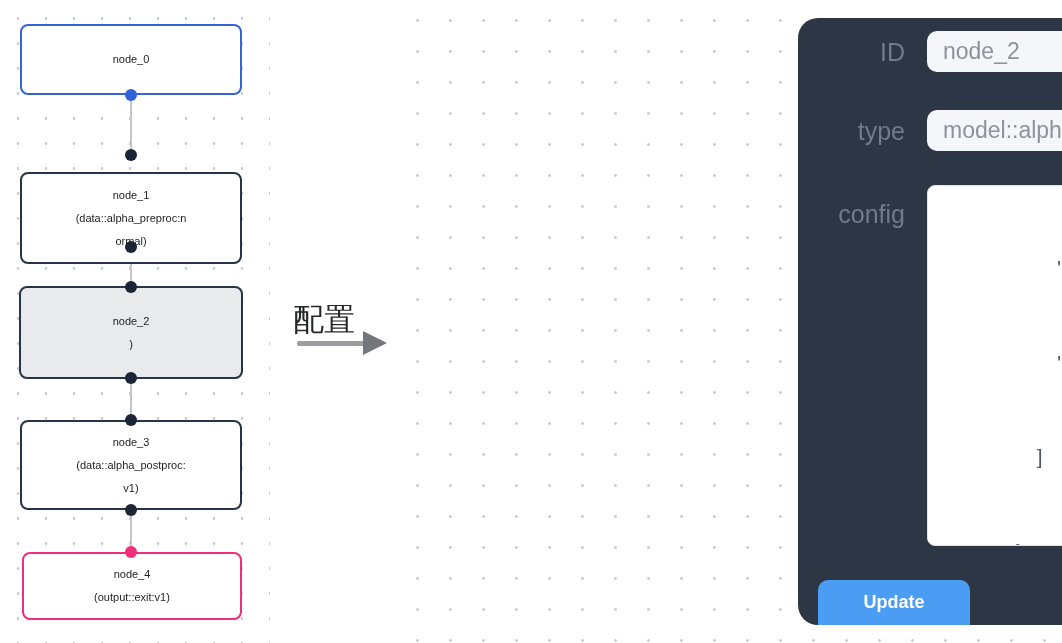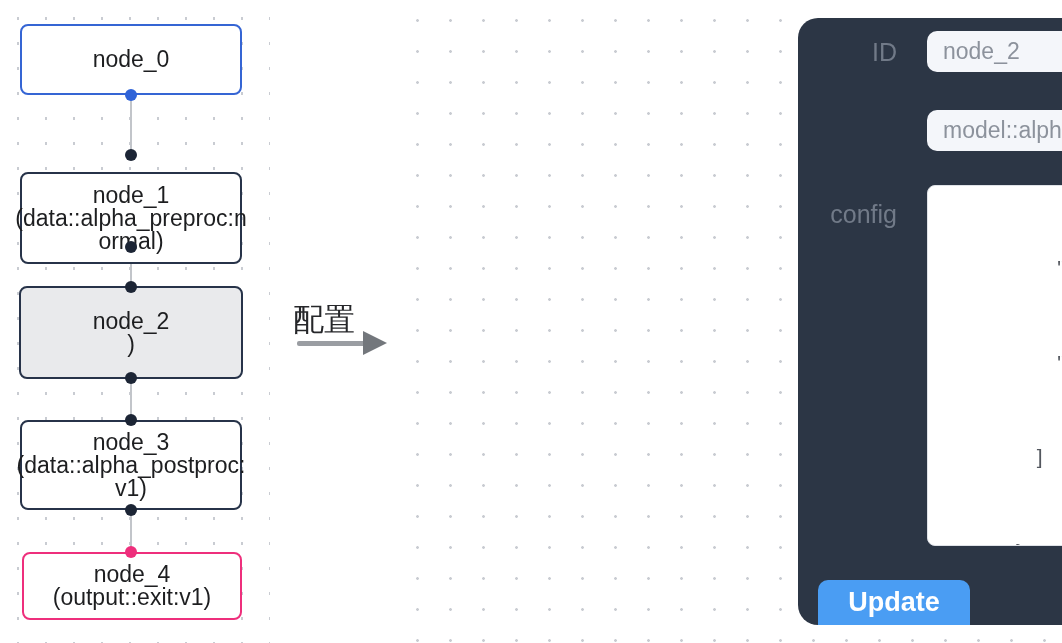--- a/index.html
+++ b/index.html
@@ -15,21 +15,21 @@
   }
   .canvas-right{
     position:absolute;left:390px;top:0;width:672px;height:643px;
     background-image:radial-gradient(circle,#c9ccd2 1.3px,transparent 1.5px);
     background-size:33px 31px;background-position:11px 5px;
   }
   
   .node{
     position:absolute;background:#ffffff;border:2px solid #273349;border-radius:8px;
     display:flex;flex-direction:column;align-items:center;justify-content:center;
-    font-size:23px;line-height:23px;font-weight:500;color:#1d1e20;text-align:center;
+    font-size:11px;line-height:23px;font-weight:500;color:#1d1e20;text-align:center;
     box-sizing:border-box;
   }
   .node-0{left:20px;top:24px;width:222px;height:71px;border-color:#3565d4;}
   .node-1{left:20px;top:172px;width:222px;height:92px;}
   .node-2{left:19px;top:286px;width:224px;height:93px;border-width:2.5px;background:#e9eaec;}
   .node-3{left:20px;top:420px;width:222px;height:90px;}
   .node-4{left:22px;top:552px;width:220px;height:68px;border-color:#ee2f7c;}
   .edge{position:absolute;left:130px;width:2px;background:#c2c5ca;}
   .edge-0{top:95px;height:60px;}
   .edge-1{top:247px;height:40px;}
@@ -50,41 +50,41 @@
     position:absolute;left:363px;top:331px;width:0;height:0;
     border-left:24px solid #73777c;border-top:12px solid transparent;border-bottom:12px solid transparent;
   }
   
   .panel{
     position:absolute;left:408px;top:18px;width:639px;height:607px;
     background:#2c3645;border-radius:20px;overflow:hidden;
   }
   .field-label{
     position:absolute;left:0;width:99px;text-align:right;
-    color:#717a88;font-size:25px;line-height:28px;
+    color:#717a88;font-size:25px;line-height:28px;padding-left:8px;
   }
   .label-id{top:20px;} .label-type{top:99px;} .label-config{top:182px;}
   .panel-input{
     position:absolute;left:129px;width:493px;height:41px;box-sizing:border-box;
     background:#f4f6fa;border:none;border-radius:10px;padding:0 16px;
     font-family:"Liberation Sans",sans-serif;font-size:23px;color:#8c929c;outline:none;
   }
   .input-id{top:13px;} .input-type{top:92px;}
   .config-box{
     position:absolute;left:129px;top:167px;width:493px;height:361px;box-sizing:border-box;
     background:#ffffff;border:1px solid #dfe2e7;border-radius:8px;overflow:hidden;
   }
   .code{
     position:absolute;left:26px;top:3px;right:28px;
     font-size:21px;line-height:31.5px;color:#53575e;white-space:pre;word-spacing:4.5px;
   }
   .update-button{
     position:absolute;left:20px;top:562px;width:152px;height:45px;
     background:#4a9df3;border:none;border-radius:10px 10px 0 0;
-    color:#ffffff;font-family:"Liberation Sans",sans-serif;font-size:27px;font-weight:600;
+    color:#ffffff;font-family:"Liberation Sans",sans-serif;font-size:18px;font-weight:600;
     line-height:45px;text-align:center;cursor:pointer;padding:0;
   }
 </style>
 </head>
 <body>
 
 <div class="canvas-left">
   <div class="edge edge-0"></div>
   <div class="edge edge-1"></div>
   <div class="edge edge-2"></div>
@@ -123,20 +123,21 @@
 </div>
 
 <div class="transition-label">配置</div>
 <div class="arrow-shaft"></div>
 <div class="arrow-head"></div>
 
 <div class="canvas-right">
   <div class="panel">
     <div class="field-label label-id">ID</div>
     <input class="panel-input input-id" type="text" value="node_2" style="">
+    <div class="field-label label-type">type</div>
     <input class="panel-input input-type" type="text" value="model::alpha_model:v1" style="">
     <div class="field-label label-config">config</div>
 
     <div class="config-box">
       <div class="code">
         <div>          "raw_action",</div>
         <div>          "pred"</div>
         <div>        ]</div>
         <div>      },</div>
         

